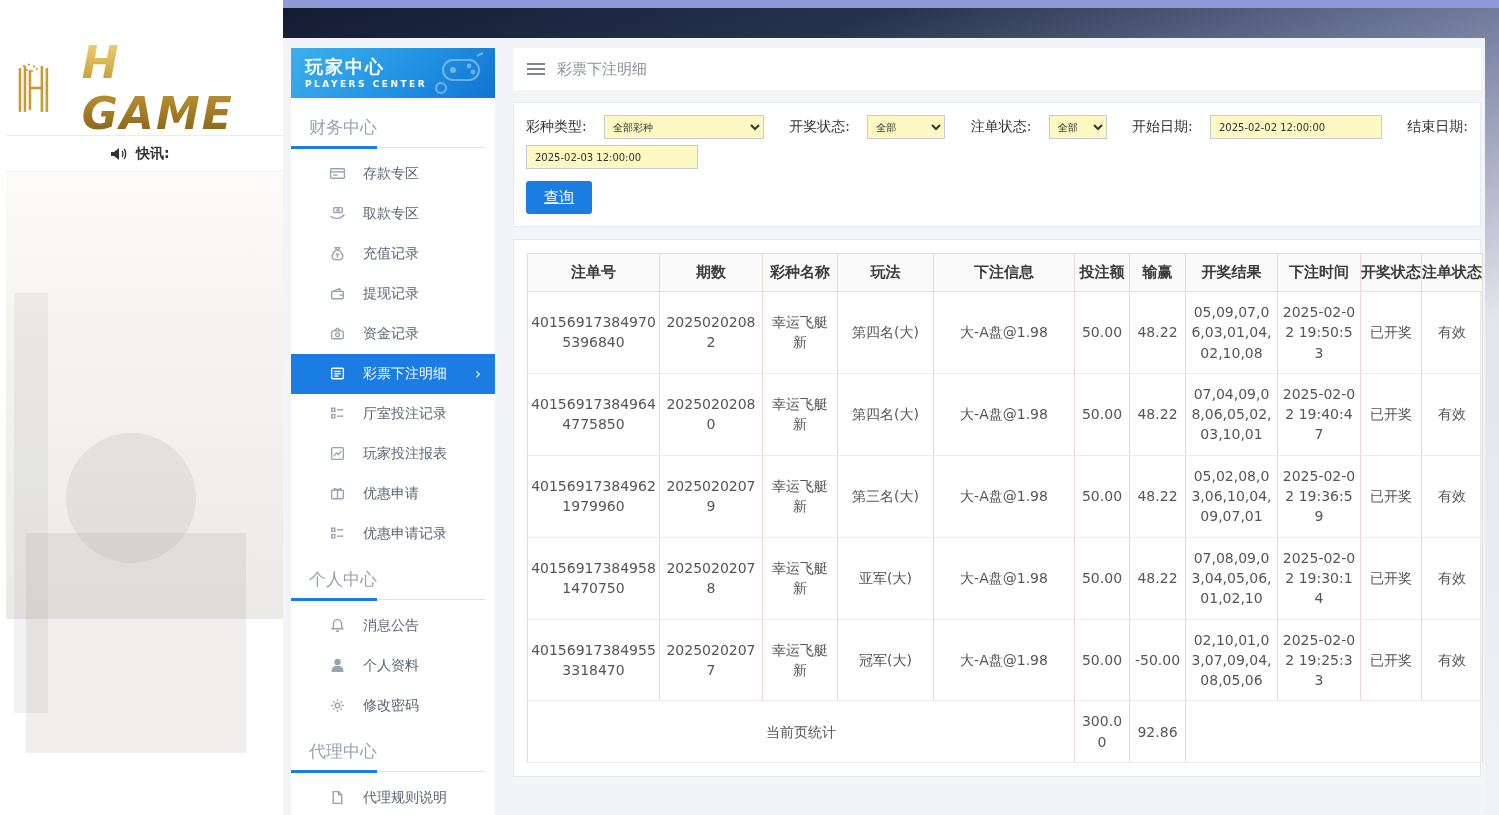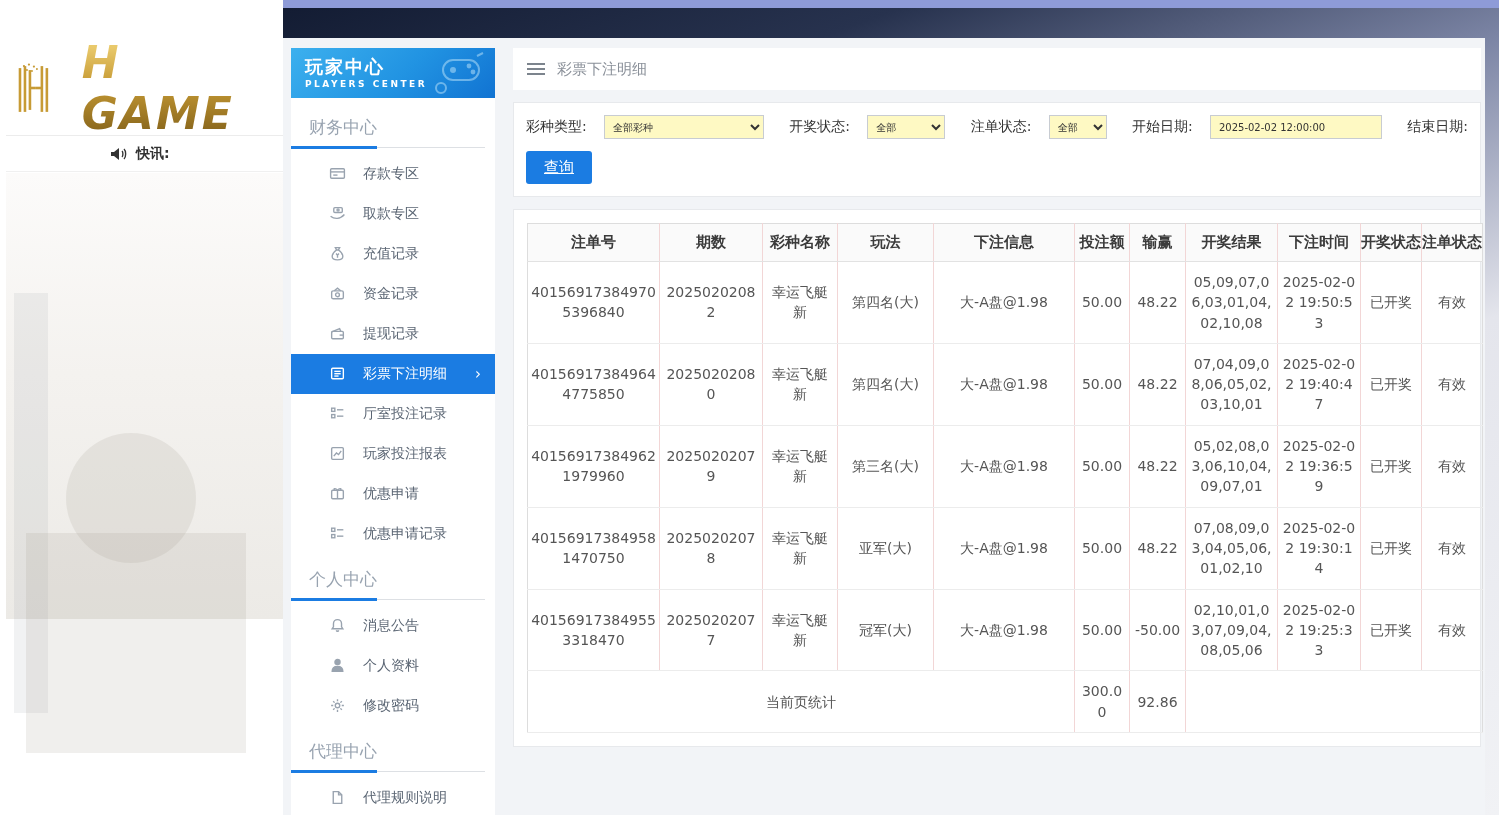--- a/index.html
+++ b/index.html
@@ -151,36 +151,36 @@
                   <path d="M6 2.5h4l-1.2 2.2h-1.6z"></path>
                   <path d="M7 4.7C4.4 6.6 3 8.8 3 10.8 3 12.8 5 14 8 14s5-1.2 5-3.2c0-2-1.4-4.2-4-6.1"></path>
                   <path d="M6.7 8l1.3 1.7L9.3 8M8 9.7V12"></path>
                 </svg>
               </span>
               <span class="lbl">充值记录</span>
             </div>
             <div class="side-item">
               <span class="side-icon">
                 <svg width="17" height="17" viewBox="0 0 16 16" fill="none" stroke="currentColor" stroke-width="1.3">
+                  <path d="M2.5 6.5l7.5-3 1.2 2.6"></path>
+                  <rect x="2.5" y="6" width="11" height="7" rx="1"></rect>
+                  <path d="M10 9.5h3.5"></path>
+                </svg>
+              </span>
+              <span class="lbl">提现记录</span>
+            </div>
+            <div class="side-item">
+              <span class="side-icon">
+                <svg width="17" height="17" viewBox="0 0 16 16" fill="none" stroke="currentColor" stroke-width="1.3">
                   <path d="M5 5.5L8 3l3 2.5"></path>
                   <rect x="2.5" y="5.5" width="11" height="7.5" rx="1.5"></rect>
                   <circle cx="8" cy="9.2" r="1.8"></circle>
                 </svg>
               </span>
               <span class="lbl">资金记录</span>
-            </div>
-            <div class="side-item">
-              <span class="side-icon">
-                <svg width="17" height="17" viewBox="0 0 16 16" fill="none" stroke="currentColor" stroke-width="1.3">
-                  <path d="M2.5 6.5l7.5-3 1.2 2.6"></path>
-                  <rect x="2.5" y="6" width="11" height="7" rx="1"></rect>
-                  <path d="M10 9.5h3.5"></path>
-                </svg>
-              </span>
-              <span class="lbl">提现记录</span>
             </div>
             <div class="side-item active">
               <span class="side-icon">
                 <svg width="17" height="17" viewBox="0 0 16 16" fill="none" stroke="currentColor" stroke-width="1.3">
                   <rect x="2.5" y="3" width="11" height="10" rx="1"></rect>
                   <line x1="5" y1="6" x2="11" y2="6"></line>
                   <line x1="5" y1="8.2" x2="11" y2="8.2"></line>
                   <line x1="5" y1="10.4" x2="9" y2="10.4"></line>
                 </svg>
               </span>
@@ -283,20 +283,21 @@
           <div class="filter-row">
             <label style="margin-left:0">彩种类型:</label>
             <select class="sel-lottery"><option>全部彩种</option></select>
             <label>开奖状态:</label>
             <select class="sel-draw"><option>全部</option></select>
             <label>注单状态:</label>
             <select class="sel-order"><option>全部</option></select>
             <label>开始日期:</label>
             <input class="date-input" type="text" value="2025-02-02 12:00:00" style="">
             <label>结束日期:</label>
+            <input class="date-input" type="text" value="2025-02-03 12:00:00" style="">
           </div>
           <button class="query-btn">查询</button>
         </div>
 
         <div class="card table-card">
           <table>
             <colgroup>
               <col style="width:132px">
                 <col style="width:103px">
                 <col style="width:75px">

